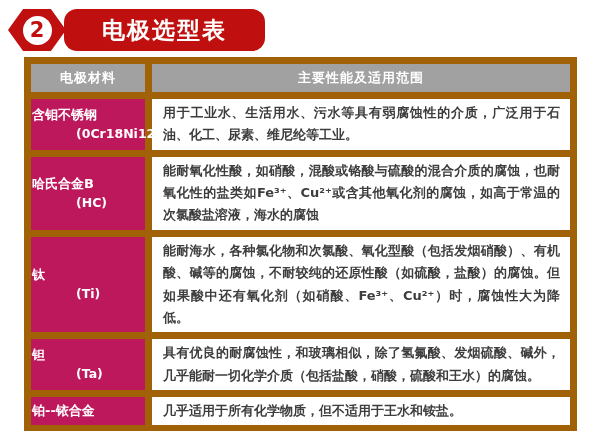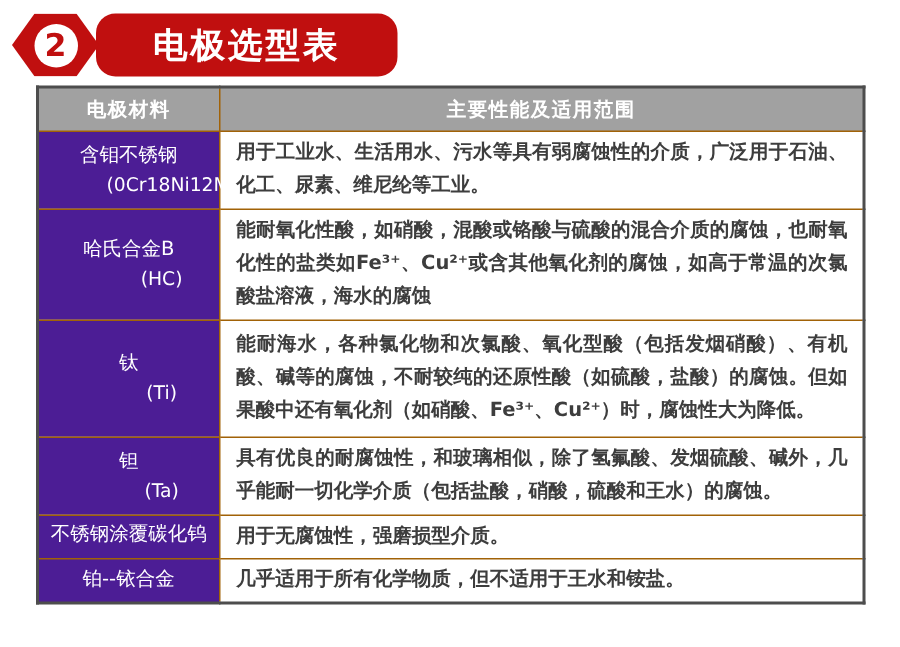--- a/index.html
+++ b/index.html
@@ -56,38 +56,38 @@
   }
   
   table.sel-table {
     border-collapse: collapse;
     table-layout: fixed;
     width: 553px;
     margin: 6px 0 0 24px;
     border: 2px solid #4d4d4d;
   }
   .sel-table th, .sel-table td {
-    border: 1px solid #a16207;
+    border: 7px solid #a16207;
     vertical-align: middle;
   }
   .sel-table col.c-mat { width: 121px; }
   .sel-table th {
     background: #a1a1a1;
     color: #ffffff;
     font-size: 13px;
     font-weight: bold;
     height: 26px;
     letter-spacing: 1px;
   }
   td.mat {
-    background: #4c1d95;
+    background: #be185d;
     color: #ffffff;
     font-size: 13px;
-    font-weight: normal;
-    text-align: center;
+    font-weight: bold;
+    text-align: left;
     line-height: 1.45;
     padding: 2px 1px;
   }
   td.mat .code { display: block; font-size: 12.5px; padding-left: 44px; }
   td.desc {
     background: #ffffff;
     color: #3d3d3d;
     font-size: 13px;
     font-weight: bold;
     line-height: 1.72;
@@ -143,26 +143,20 @@
     </td>
     <td class="desc">能耐海水，各种氯化物和次氯酸、氧化型酸（包括发烟硝酸）、有机酸、碱等的腐蚀，不耐较纯的还原性酸（如硫酸，盐酸）的腐蚀。但如果酸中还有氧化剂（如硝酸、Fe³⁺、Cu²⁺）时，腐蚀性大为降低。</td>
   </tr>
   <tr class="r5">
     <td class="mat">
       <span>钽</span>
       <span class="code">(Ta)</span>
     </td>
     <td class="desc">具有优良的耐腐蚀性，和玻璃相似，除了氢氟酸、发烟硫酸、碱外，几乎能耐一切化学介质（包括盐酸，硝酸，硫酸和王水）的腐蚀。</td>
   </tr>
-  <tr class="r6">
-    <td class="mat">
-      <span>不锈钢涂覆碳化钨</span>
-    </td>
-    <td class="desc">用于无腐蚀性，强磨损型介质。</td>
-  </tr>
   <tr class="r7">
     <td class="mat">
       <span>铂--铱合金</span>
     </td>
     <td class="desc">几乎适用于所有化学物质，但不适用于王水和铵盐。</td>
   </tr>
 </tbody>
   </table>
 
 </body></html>

